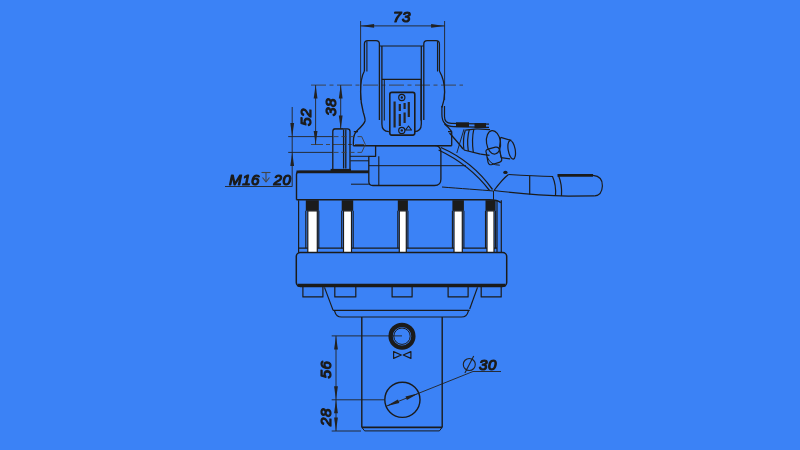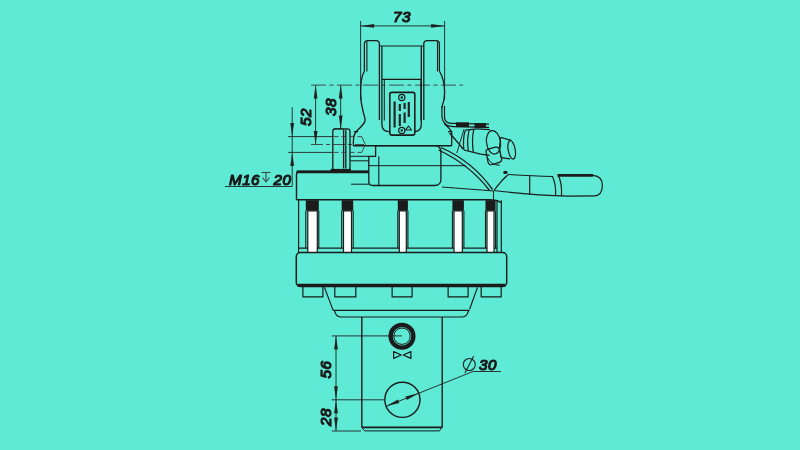--- a/index.html
+++ b/index.html
@@ -1,16 +1,16 @@
 <!DOCTYPE html>
 <html><head>
 <meta charset="utf-8">
 <style>
   html,body{margin:0;padding:0;background:#ffffff;}
-  .page{width:800px;height:450px;position:relative;background:#5eead4;overflow:hidden;}
+  .page{width:800px;height:450px;position:relative;background:#3b82f6;overflow:hidden;}
   svg{display:block;}
   .dim-text{font-family:"Liberation Sans",sans-serif;font-weight:normal;font-style:italic;fill:#1a1a1a;letter-spacing:0.5px;}
 </style>
 </head>
 <body>
 
 <div class="page">
 <svg width="800" height="450" viewBox="0 0 800 450">
   <g fill="none" stroke="#1b1b1b" stroke-width="1.2" stroke-linecap="butt" stroke-linejoin="round">
 

